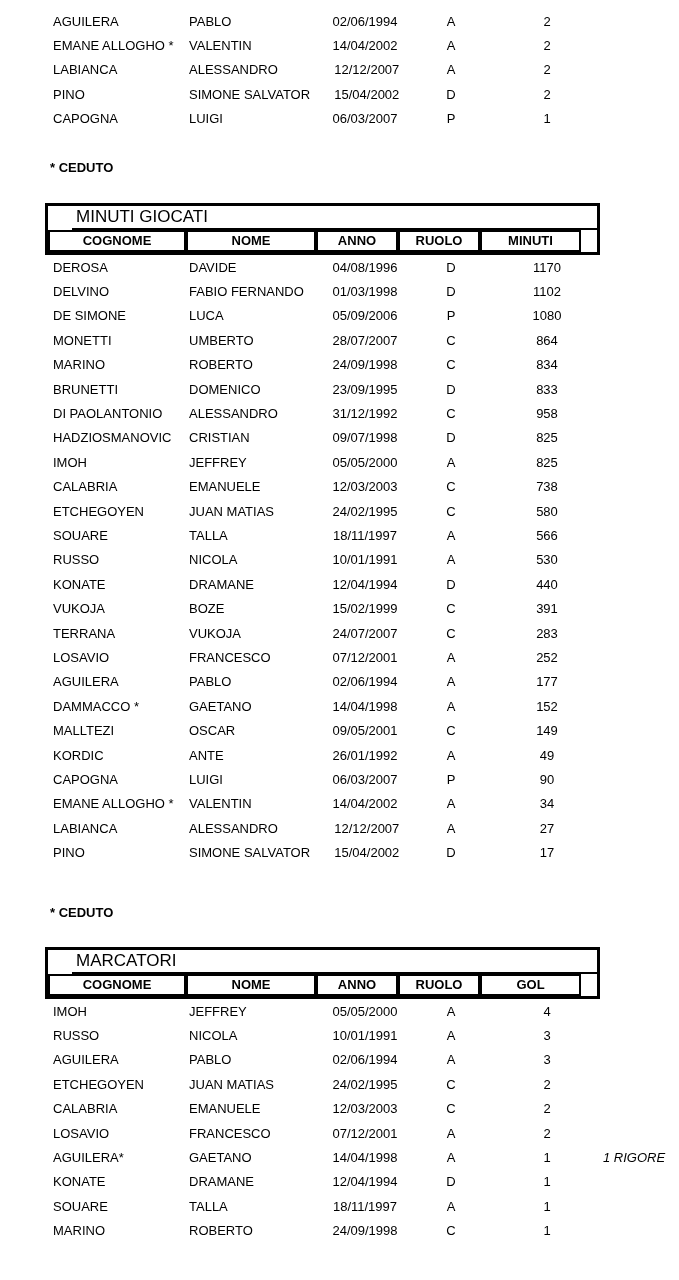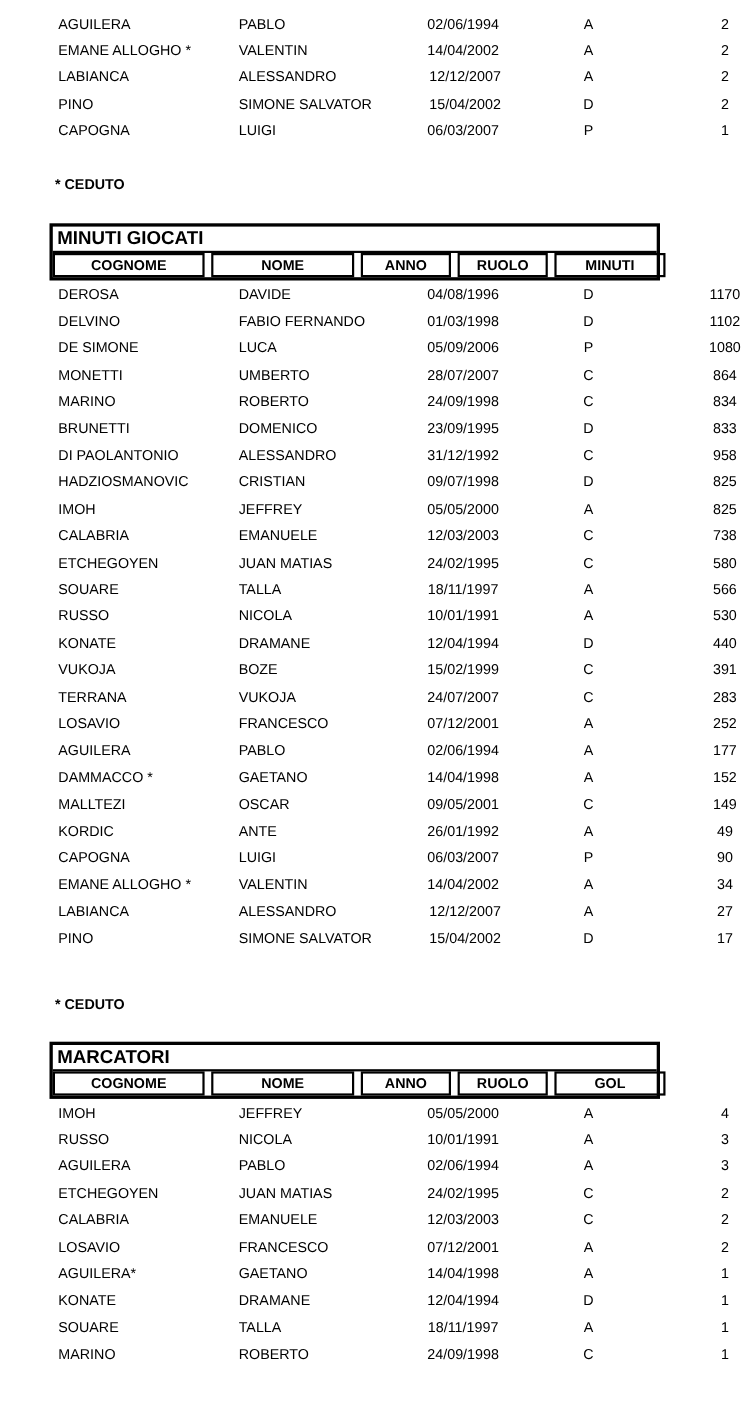--- a/index.html
+++ b/index.html
@@ -4,29 +4,29 @@
 <style>
   html,body{margin:0;padding:0;}
   body{
     width:679px;height:1280px;background:#ffffff;color:#000000;
     font-family:"Liberation Sans","DejaVu Sans",sans-serif;font-size:13px;
     position:relative;overflow:hidden;
   }
   .abs{position:absolute;}
   
   .rows{width:634px;}
-  .row{display:grid;grid-template-columns:143px 134px 86px 86px 106px 1fr;height:24.4px;align-items:center;gap:28px;}
+  .row{display:grid;grid-template-columns:143px 134px 86px 86px 106px 1fr;height:24.4px;align-items:center;}
   .c-cognome{padding-left:8px;text-align:left;white-space:nowrap;}
   .c-nome{text-align:left;white-space:nowrap;padding-left:1px;}
   .c-anno,.c-ruolo,.c-val{text-align:center;white-space:pre;}
   .c-note{padding-left:3px;white-space:nowrap;font-style:italic;}
   
   .tbox{width:549px;border:3px solid #000;background:#fff;}
-  .ttitle{height:22px;line-height:22px;border-bottom:2px solid #000;font-weight:bold;font-size:17px;padding-left:4px;letter-spacing:0px;white-space:nowrap;}
-  .thead{display:grid;grid-template-columns:138px 130px 82px 82px 101px;gap:6px;padding:0;}
+  .ttitle{height:22px;line-height:22px;border-bottom:2px solid #000;font-weight:normal;font-size:17px;padding-left:4px;letter-spacing:0px;white-space:nowrap;margin-left:24px;}
+  .thead{display:grid;grid-template-columns:138px 130px 82px 82px 101px;gap:0;padding:0;}
   .hcell{border:2px solid #000;font-weight:bold;text-align:center;height:18px;line-height:18px;font-size:13px;}
   .ceduto{font-weight:bold;font-size:13px;line-height:16px;}
 </style>
 </head>
 <body>
 
 <div class="abs rows" style="top:9px;left:45px;">
     <div class="row">
       <div class="c-cognome">AGUILERA</div>
       <div class="c-nome">PABLO</div>

